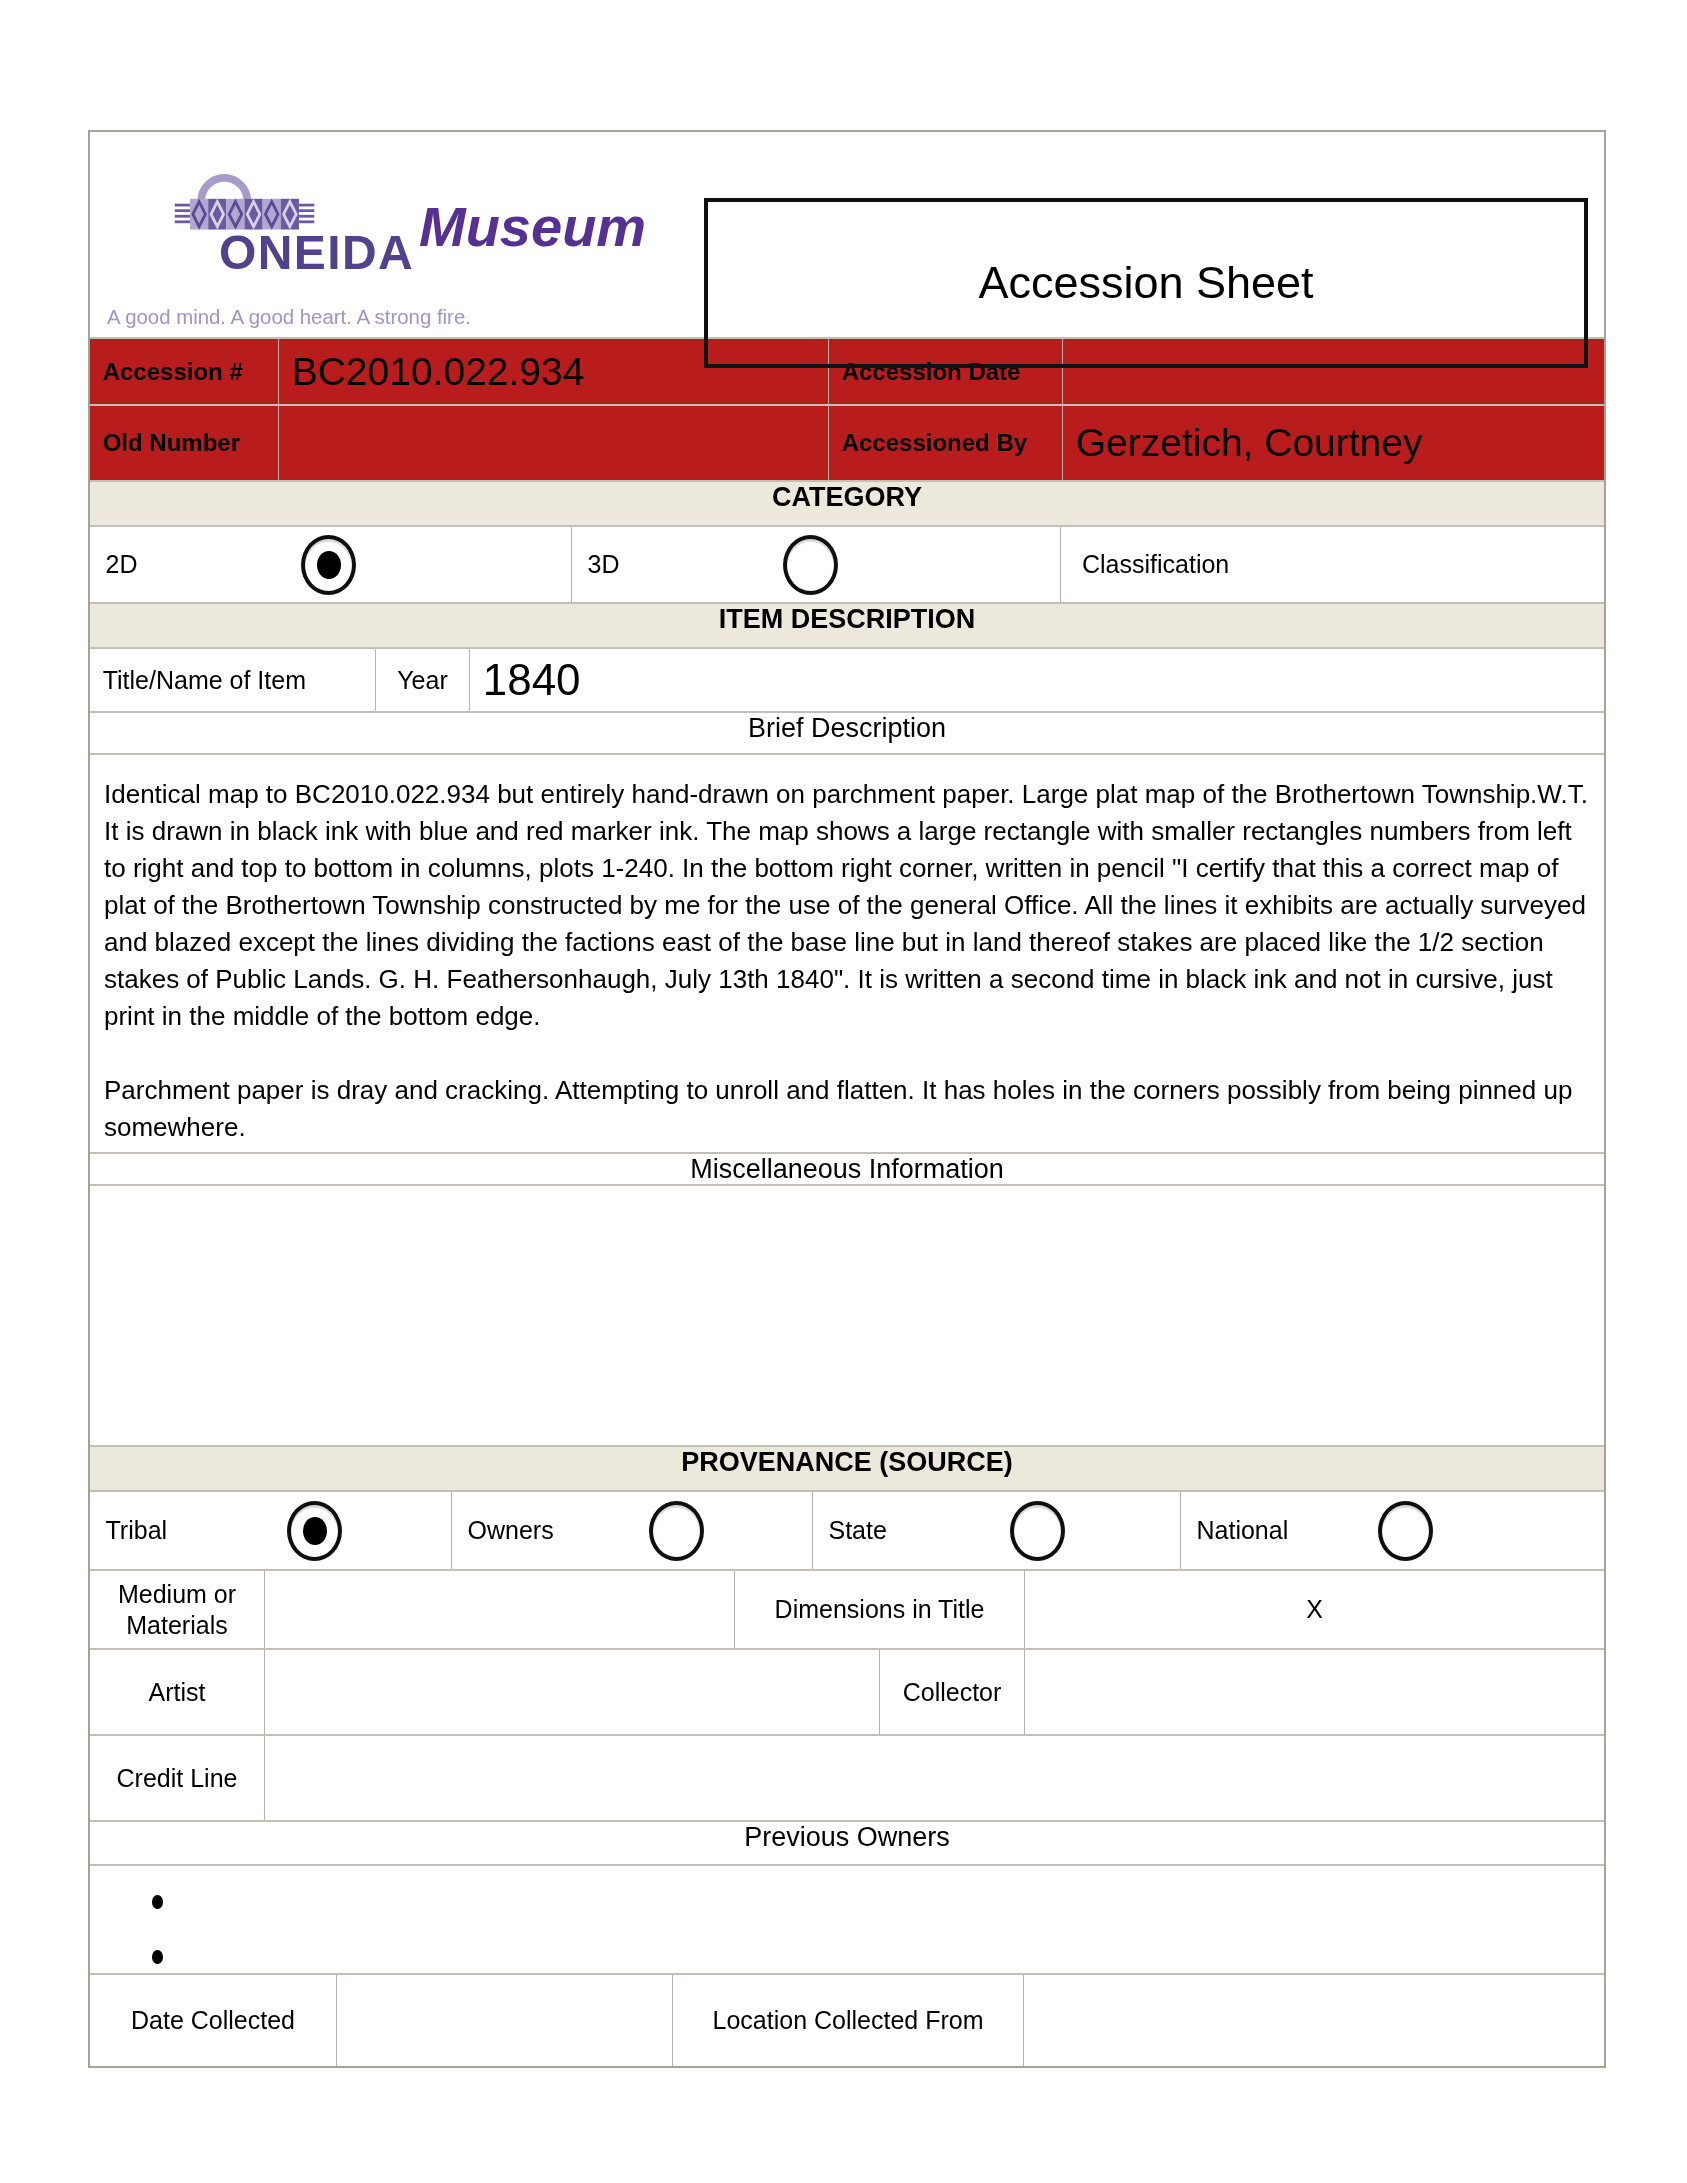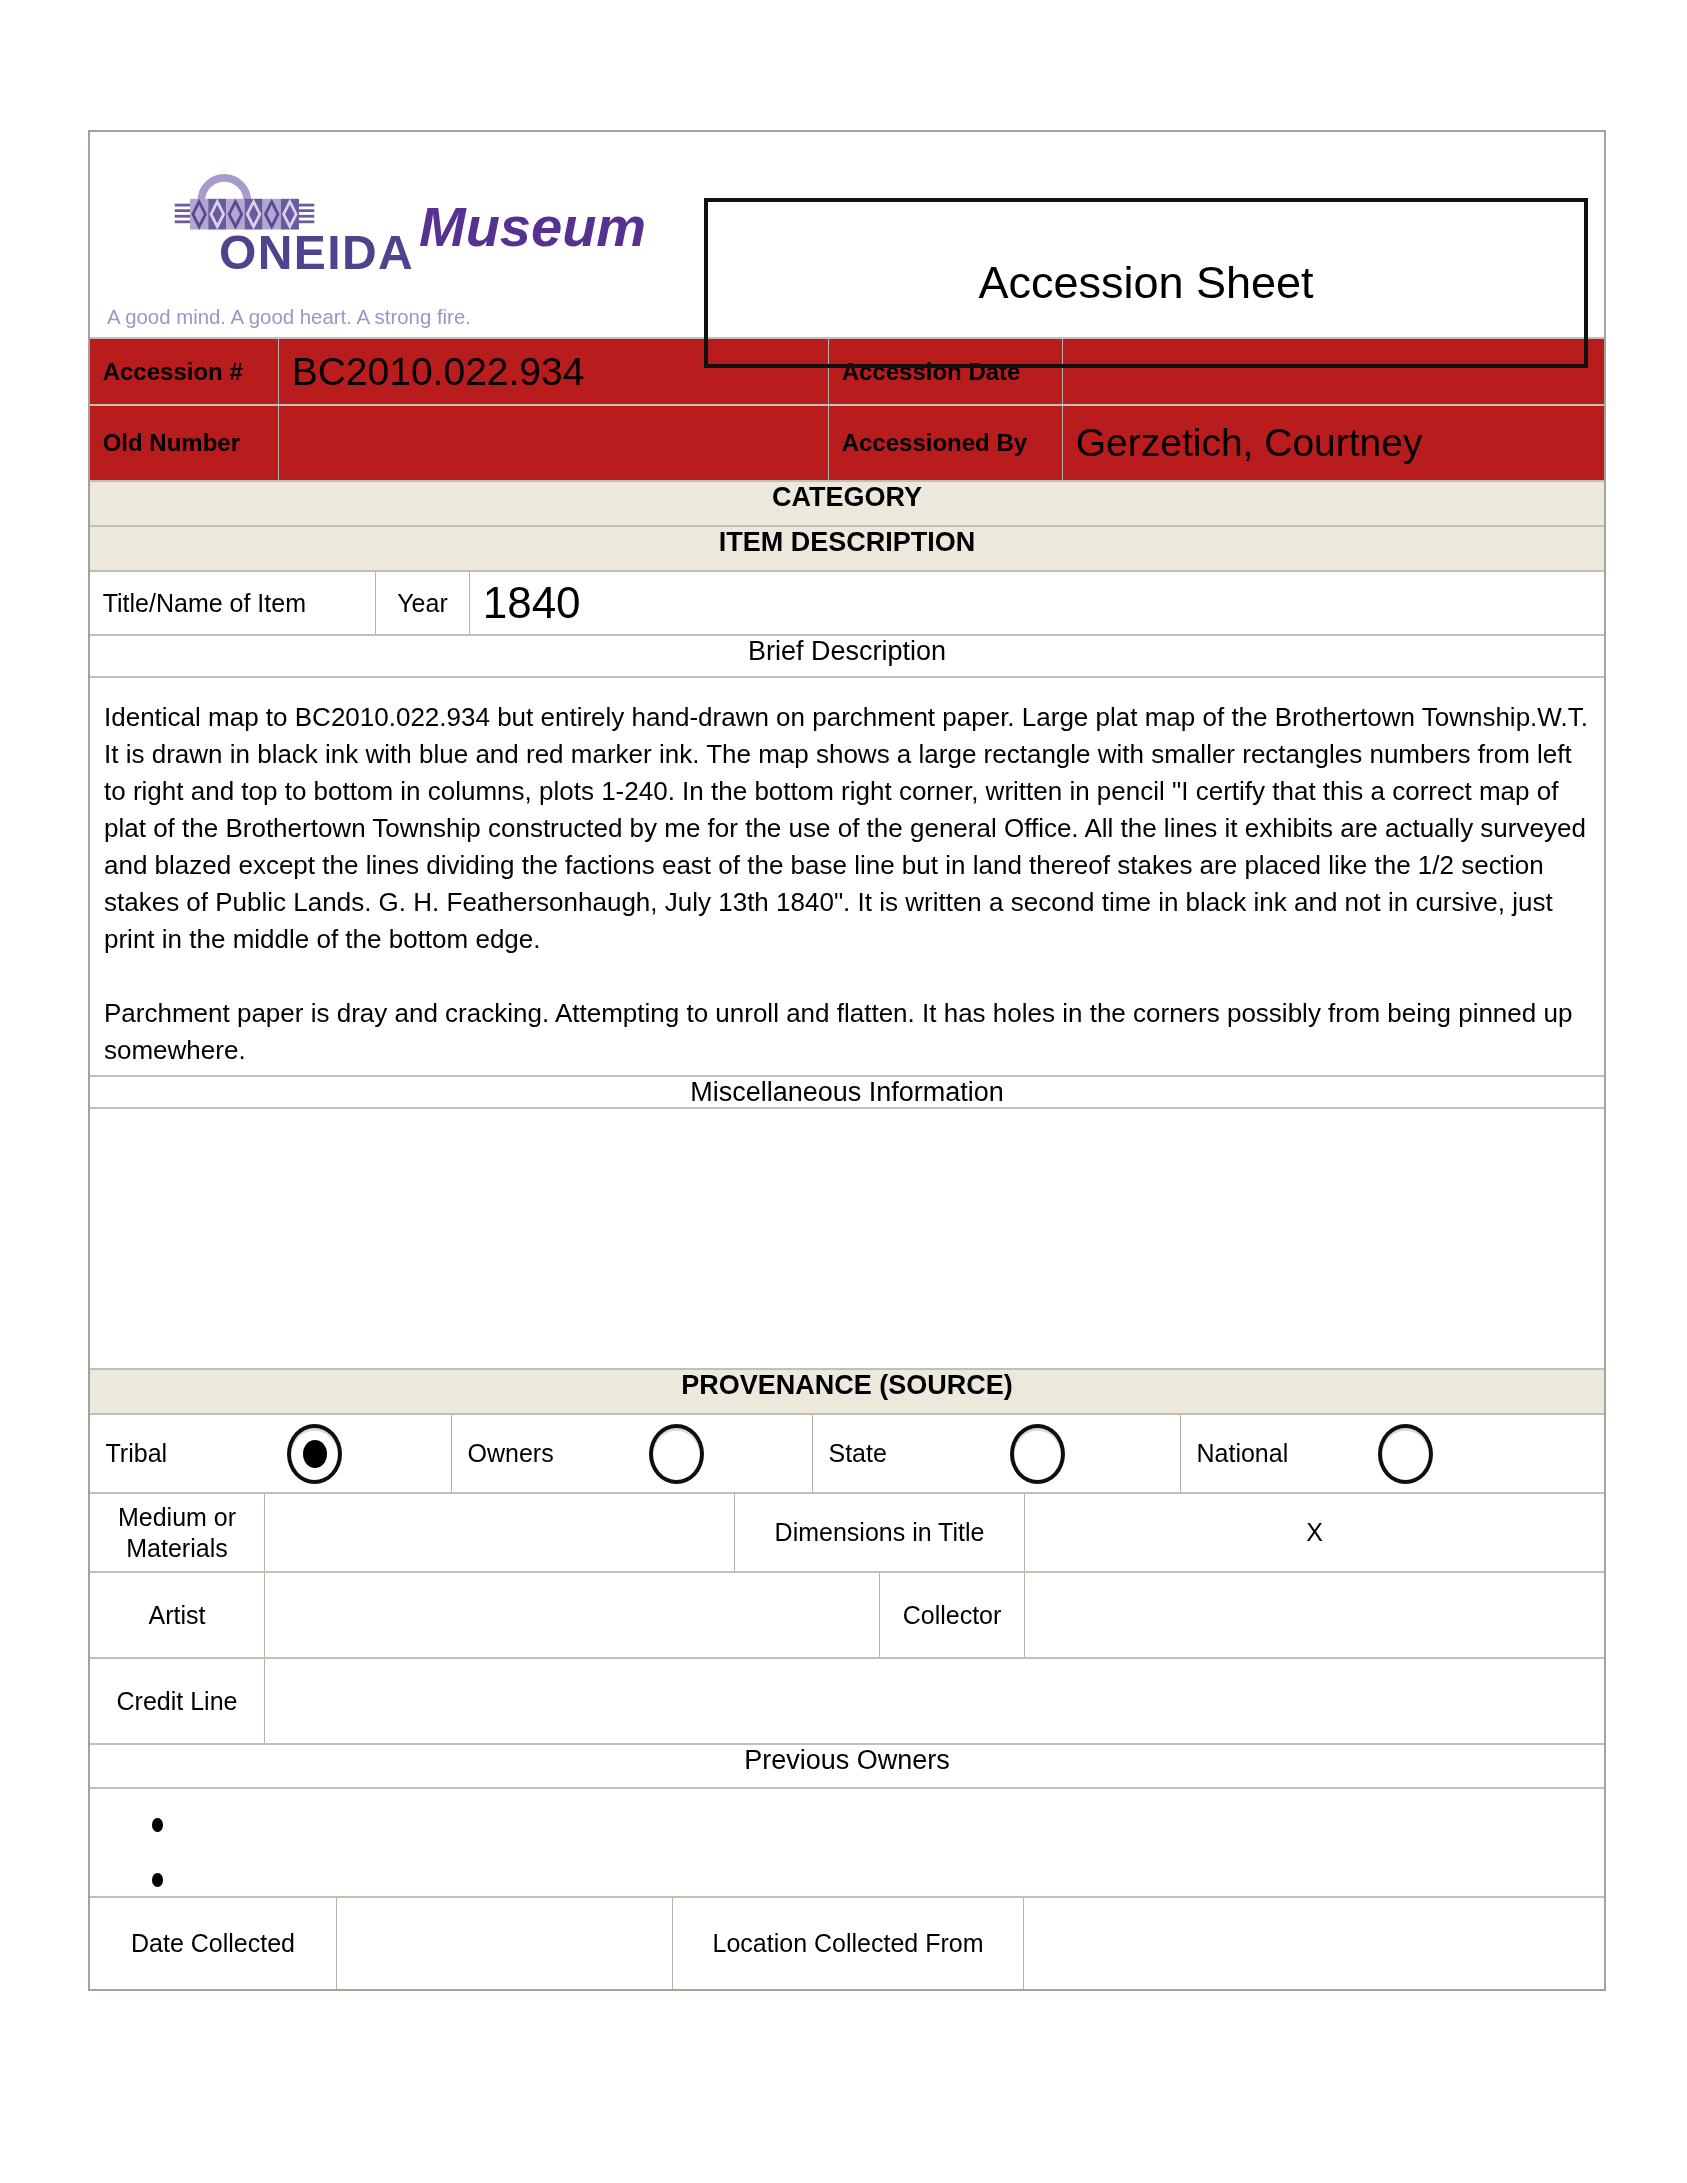--- a/index.html
+++ b/index.html
@@ -126,20 +126,38 @@
   <div class="row tan" style="height:76px;">
     <div class="cell pl lbl-bold" style="width:188px;">Old Number</div>
     <div class="cell pl bigval" style="width:550px;"></div>
     <div class="cell pl lbl-bold" style="width:234px;">Accessioned By</div>
     <div class="cell grow pl bigval">Gerzetich, Courtney</div>
   </div>
 
   <div class="row beige section-h" style="height:45px;">
     <span>CATEGORY</span>
   </div>
+  <div class="row" style="height:77px;">
+    <div class="cell" style="width:481px;">
+      <span class="opt-label-cat">2D</span>
+      <span class="radio on">
+          <span class="dot"></span>
+        </span>
+    </div>
+    <div class="cell" style="width:489px;">
+      <span class="opt-label-cat">3D</span>
+      <span class="radio">
+          <span class="dot"></span>
+        </span>
+    </div>
+    <div class="cell grow pl2">
+      <span class="lbl">Classification</span>
+      <span class="lbl"></span>
+    </div>
+  </div>
 
   <div class="row beige section-h" style="height:45px;">
     <span>ITEM DESCRIPTION</span>
   </div>
   <div class="row" style="height:64px;">
     <div class="cell pl lbl" style="width:285px;">Title/Name of Item</div>
     <div class="cell center lbl" style="width:94px;">Year</div>
     <div class="cell grow pl" style="font-size:44px;">1840</div>
   </div>
   <div class="row sub-h" style="height:42px;">

